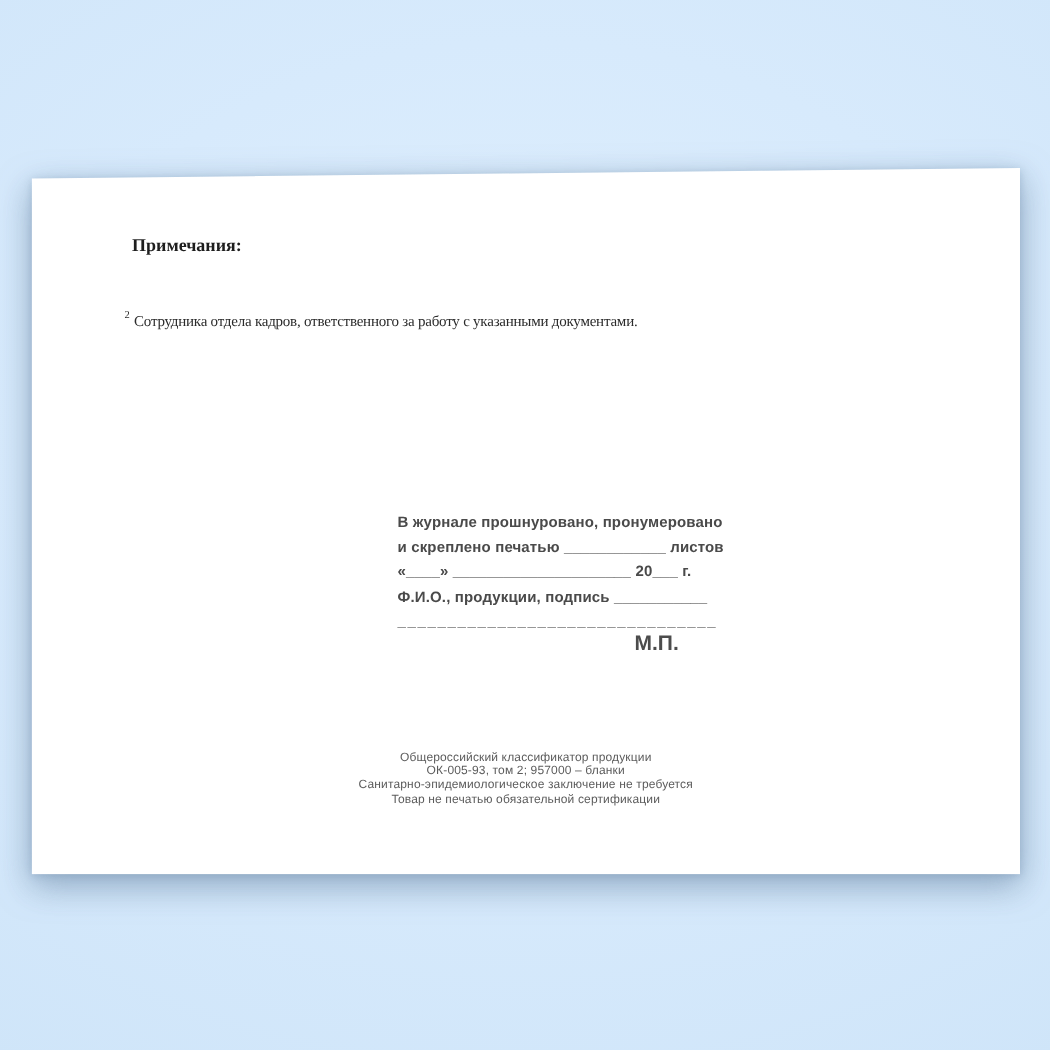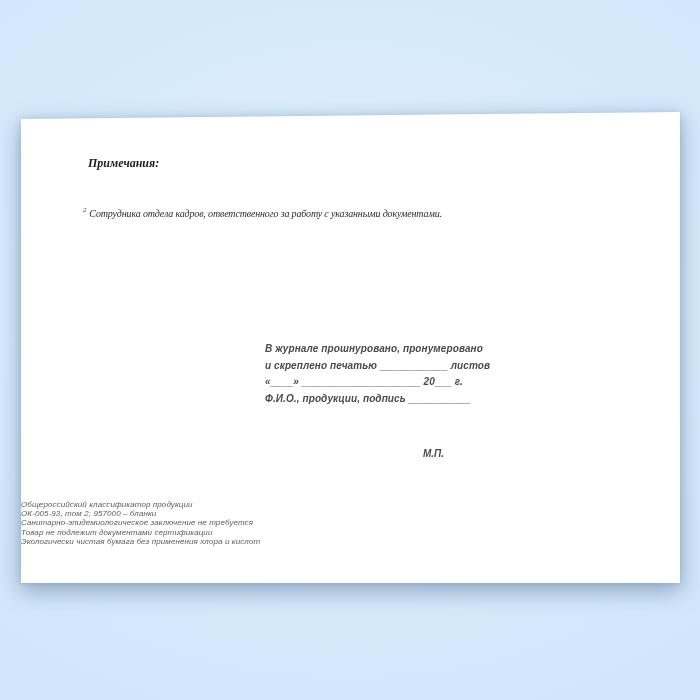--- a/index.html
+++ b/index.html
@@ -10,21 +10,20 @@
     overflow: hidden;
     font-family: "Liberation Sans", sans-serif;
   }
   .canvas {
     position: relative;
     width: 700px;
     height: 700px;
     background:
       radial-gradient(120% 95% at 50% 42%,
         #e0f0fe 0%, #d7eafc 40%, #cfe5f9 75%, #c7def5 100%);
-    font-style: italic;
   }
   .page-wrap {
     position: absolute;
     left: 21px;
     top: 112px;
     width: 659px;
     height: 471px;
     filter: drop-shadow(0 7px 11px rgba(96, 125, 157, 0.50))
             drop-shadow(0 1px 3px rgba(96, 125, 157, 0.35));
   }
@@ -77,33 +76,33 @@
     letter-spacing: 0.1px;
     color: #4a4a4a;
     white-space: nowrap;
   }
   .stamp-line { height: 16.6px; }
   .stamp-line.gapped { letter-spacing: 1.1px; }
   
   .seal-mark {
     position: absolute;
     left: 402px;
-    top: 336px;
+    top: 308px;
     font-family: "Liberation Sans", sans-serif;
     font-weight: bold;
-    font-size: 10px;
+    font-size: 14px;
     color: #4c4c4c;
   }
   
   .print-info {
     position: absolute;
     left: 0;
     top: 388px;
     width: 100%;
-    text-align: left;
+    text-align: center;
     font-family: "Liberation Sans", sans-serif;
     font-size: 8px;
     line-height: 9.2px;
     letter-spacing: 0.1px;
     color: #5c5c5c;
   }
 </style>
 </head>
 <body>
 
@@ -116,27 +115,27 @@
 
       <p class="note note-2">
         <sup>2</sup><span>Сотрудника отдела кадров, ответственного за работу с указанными документами.</span>
       </p>
 
       <div class="stamp-block">
         <div class="stamp-line">В журнале прошнуровано, пронумеровано</div>
         <div class="stamp-line">и скреплено печатью ____________ листов</div>
         <div class="stamp-line">«____» _____________________ 20___ г.</div>
         <div class="stamp-line">Ф.И.О., продукции, подпись ___________</div>
+        <div class="stamp-line gapped">________________________________</div>
       </div>
 
       <div class="seal-mark">М.П.</div>
 
       <div class="print-info">
         <div>Общероссийский классификатор продукции</div>
         <div>ОК-005-93, том 2; 957000 – бланки</div>
         <div>Санитарно-эпидемиологическое заключение не требуется</div>
-        <div>Товар не подлежит документами сертификации</div>
-        <div>Экологически чистая бумага без применения хлора и кислот</div>
+        <div>Товар не печатью обязательной сертификации</div>
       </div>
 
     </div>
   </div>
 </div>
 
 </body></html>

